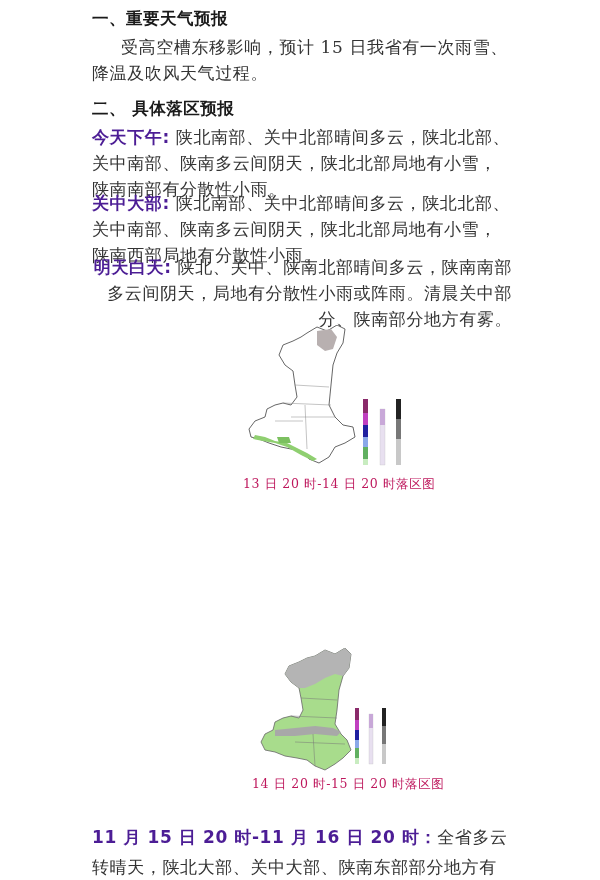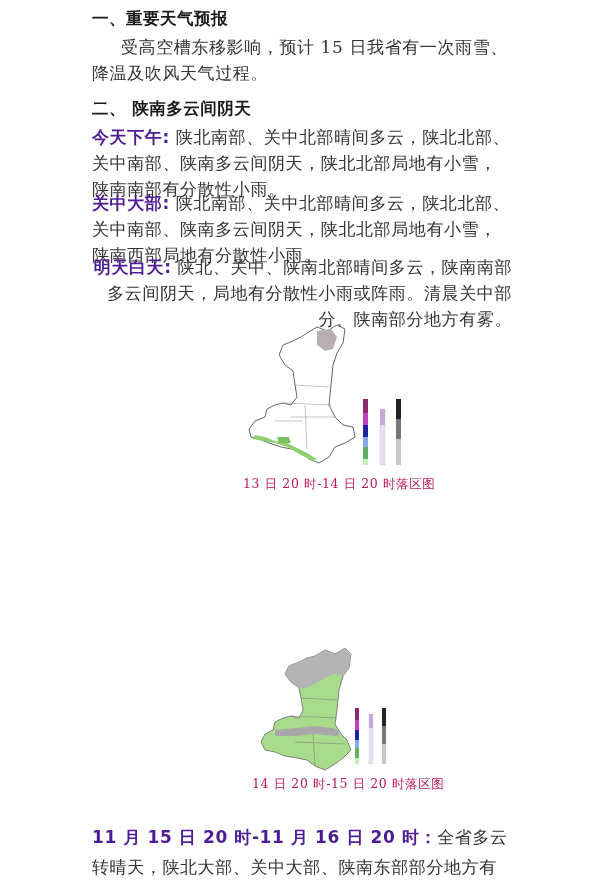--- a/index.html
+++ b/index.html
@@ -17,21 +17,21 @@
   svg { display:block; }
 </style>
 </head>
 <body>
 
 <div class="page">
 
   <div class="h1" style="top:8px;">一、重要天气预报</div>
   <div class="p indent" style="top:34px;">受高空槽东移影响，预计 15 日我省有一次雨雪、降温及吹风天气过程。</div>
 
-  <div class="h1" style="top:98px;">二、 陕南多云间阴天</div>
+  <div class="h1" style="top:98px;">二、 具体落区预报</div>
 
   <div class="p" style="top:124px;">
     <span class="lbl">今天下午:</span><span> 陕北南部、关中北部晴间多云，陕北北部、关中南部、陕南多云间阴天，陕北北部局地有小雪，陕南南部有分散性小雨。</span>
   </div>
   <div class="p" style="top:190px;">
     <span class="lbl">关中大部:</span><span> 陕北南部、关中北部晴间多云，陕北北部、关中南部、陕南多云间阴天，陕北北部局地有小雪，陕南西部局地有分散性小雨。</span>
   </div>
   <div class="p" style="top:254px;text-align:right;">
     <span class="lbl">明天白天:</span><span> 陕北、关中、陕南北部晴间多云，陕南南部多云间阴天，局地有分散性小雨或阵雨。清晨关中部分、陕南部分地方有雾。</span>
   </div>

